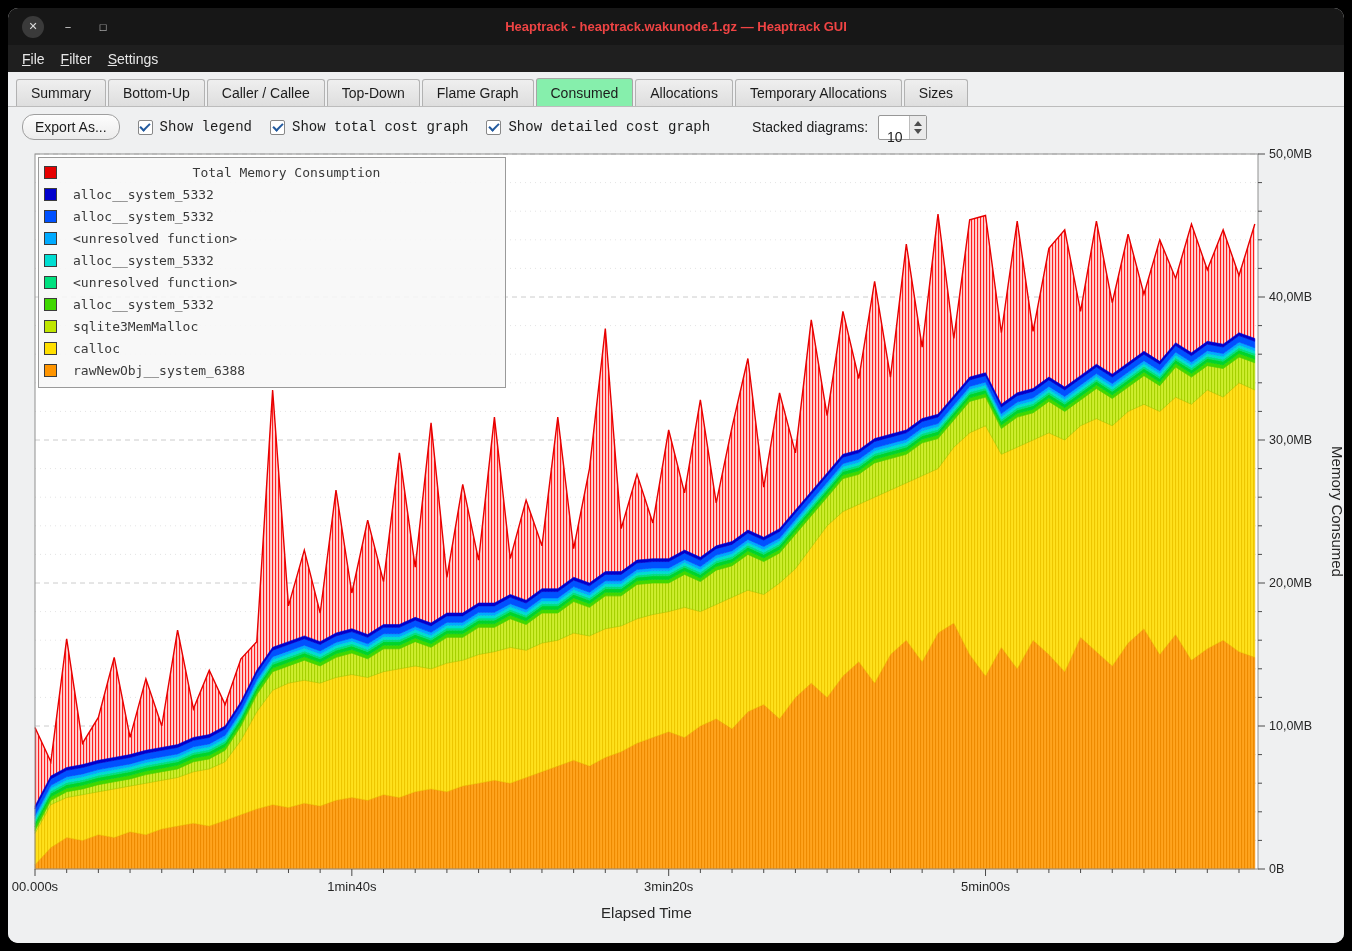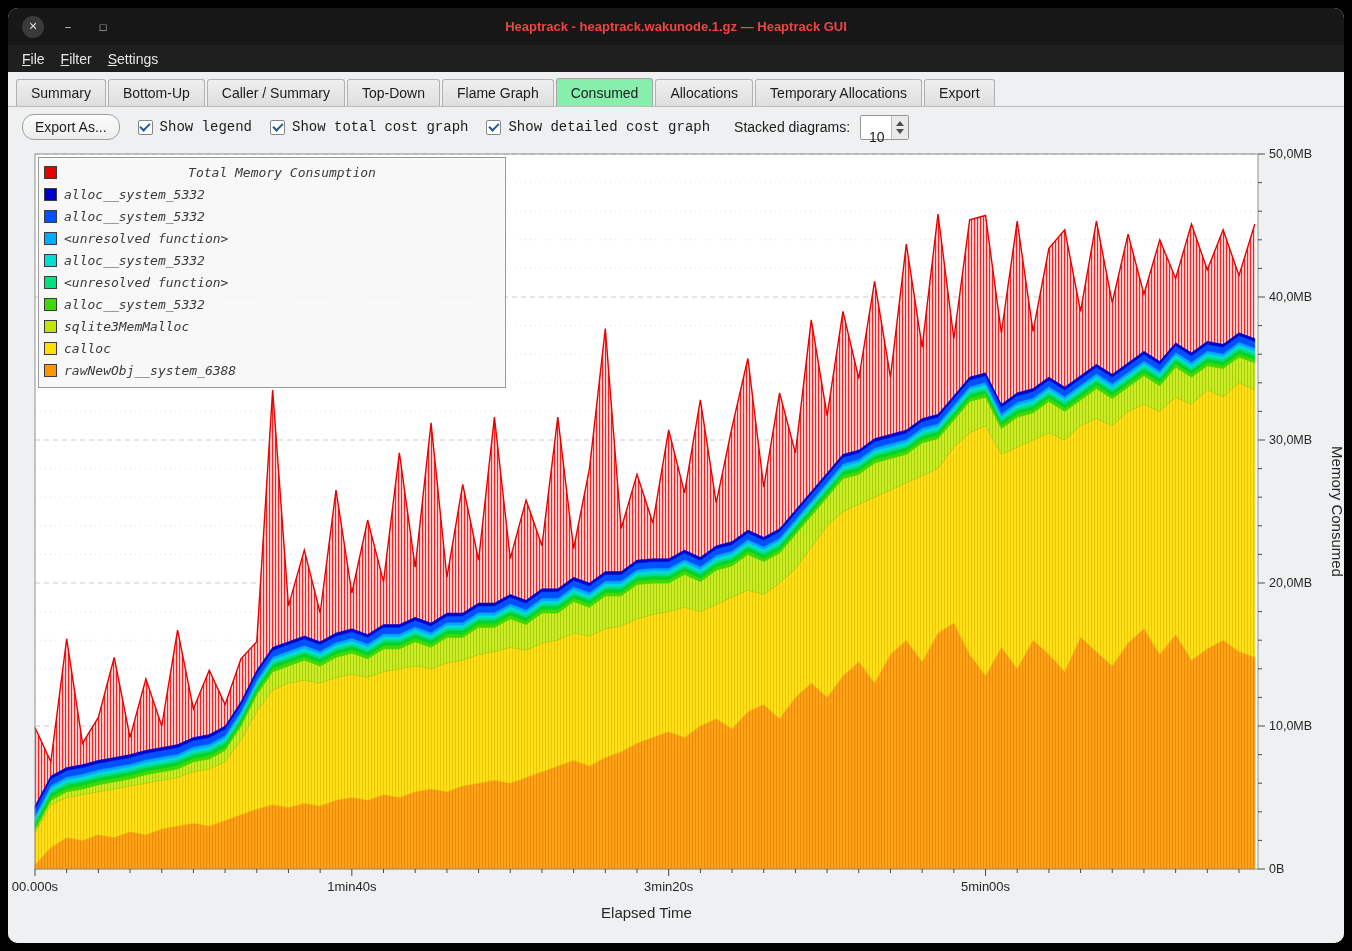--- a/index.html
+++ b/index.html
@@ -24,34 +24,34 @@
   .tab.active{background:#86efac;border-color:#a6a6a6;padding-top:6px;}
   
   .toolbar{display:flex;align-items:center;gap:18px;padding:7px 14px;background:#eff0f1;flex:0 0 auto;}
   .btn{font-family:"Liberation Sans",sans-serif;font-size:14px;color:#1c1c1c;padding:4px 12px;
        border:1px solid #9f9f9f;border-radius:12px;background:linear-gradient(#fdfdfd,#ececec);}
   .cb{display:inline-flex;align-items:center;gap:7px;font-size:14px;color:#1c1c1c;font-family:Liberation Mono, monospace;}
   .box{width:15px;height:15px;background:#fff;border:1px solid #878787;border-radius:2px;
        display:inline-flex;align-items:center;justify-content:center;box-sizing:border-box;}
   .tick{display:inline-block;width:8px;height:4px;border-left:2px solid #235a9e;border-bottom:2px solid #235a9e;
         transform:rotate(-45deg);margin-bottom:2px;}
-  .spin-label{font-size:14px;color:#1c1c1c;margin-left:6px;}
+  .spin-label{font-size:14px;color:#1c1c1c;margin-left:24px;}
   .spinbox{display:inline-flex;border:1px solid #979797;border-radius:2px;background:#fff;height:25px;
            align-items:stretch;margin-left:-8px;box-sizing:border-box;}
   .spin-val{font-size:14px;color:#1c1c1c;padding:3px 6px 0 8px;min-width:16px;margin-top:10px;}
   .spin-btns{display:flex;flex-direction:column;justify-content:center;gap:3px;background:#eaeaea;
              border-left:1px solid #bdbdbd;padding:0 4px;}
   .spin-up{width:0;height:0;border-left:4px solid transparent;border-right:4px solid transparent;border-bottom:5px solid #4d4d4d;}
   .spin-down{width:0;height:0;border-left:4px solid transparent;border-right:4px solid transparent;border-top:5px solid #4d4d4d;}
   
   .chart-wrap{position:relative;flex:1 1 auto;background:#eff0f1;}
   #chart-svg{display:block;}
   .legend{position:absolute;left:30px;top:10px;width:468px;background:rgba(247,247,247,0.88);
           border:1px solid #9a9a9a;padding:3px 5px 6px 5px;box-sizing:border-box;}
-  .lg-row{display:flex;align-items:center;gap:7px;height:22px;font-style:italic;}
+  .lg-row{display:flex;align-items:center;gap:16px;height:22px;}
   .lg-sw{width:13px;height:13px;border:1px solid #3c3c3c;box-sizing:border-box;flex:0 0 auto;}
   .lg-label{font-family:"DejaVu Sans Mono",monospace;font-size:13px;color:#3a3a3a;white-space:nowrap;}
   .lg-title .lg-label{flex:1;text-align:center;}
 </style>
 </head>
 <body>
 
 <div class="window">
 
   <div class="titlebar">
@@ -71,27 +71,27 @@
 
   <div class="menubar">
     <span class="menu-item">File</span>
     <span class="menu-item">Filter</span>
     <span class="menu-item">Settings</span>
   </div>
 
   <div class="tabbar">
     <div class="tab">Summary</div>
     <div class="tab">Bottom-Up</div>
-    <div class="tab">Caller / Summary</div>
+    <div class="tab">Caller / Callee</div>
     <div class="tab">Top-Down</div>
     <div class="tab">Flame Graph</div>
     <div class="tab active">Consumed</div>
     <div class="tab">Allocations</div>
     <div class="tab">Temporary Allocations</div>
-    <div class="tab">Export</div>
+    <div class="tab">Sizes</div>
   </div>
 
   <div class="toolbar">
     <button class="btn">Export As...</button>
     <label class="cb">
       <span class="box">
           <span class="tick"></span>
         </span>
       <span>Show legend</span>
     </label>

